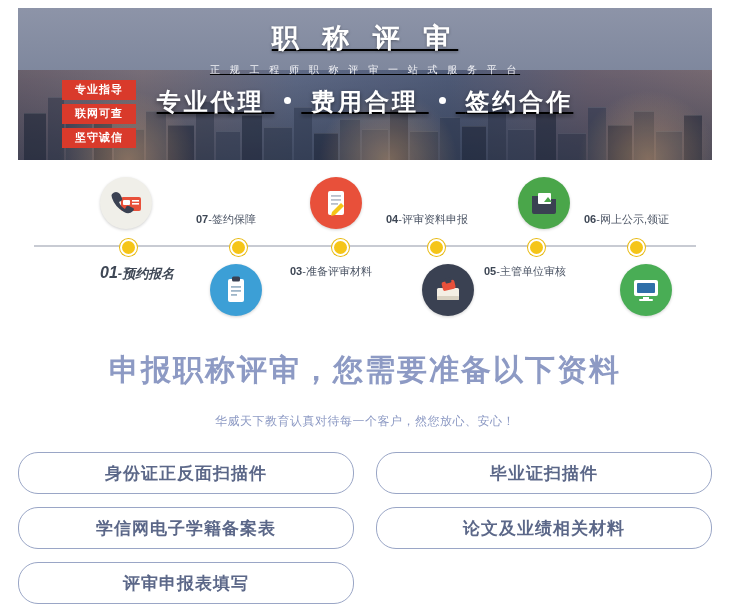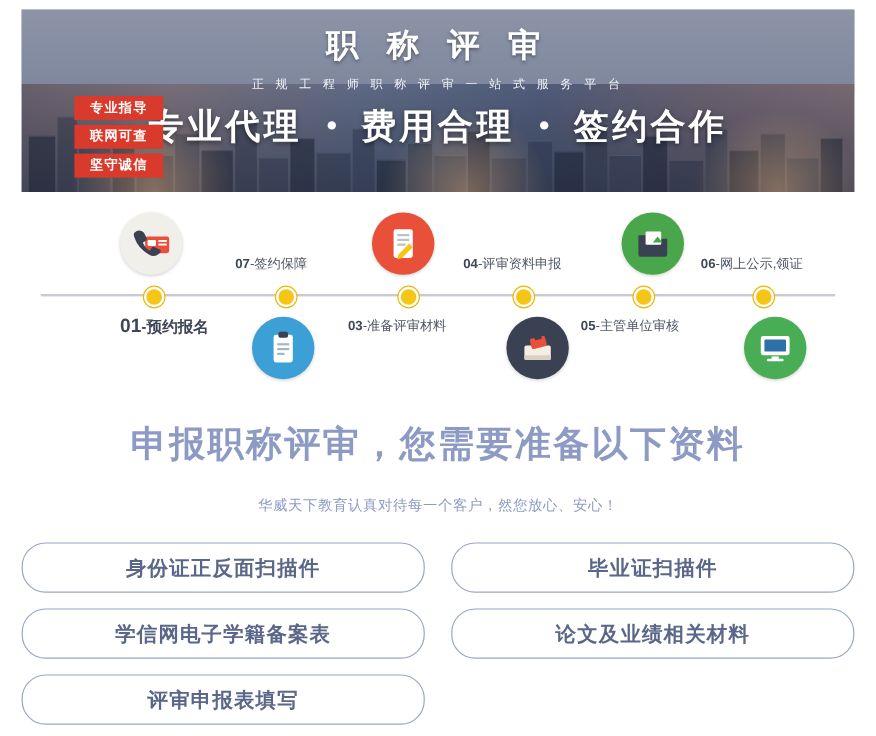--- a/index.html
+++ b/index.html
@@ -14,20 +14,21 @@
     overflow: hidden;
   }
 
   
   .banner {
     position: relative;
     margin: 8px 18px 0 18px;
     height: 152px;
     overflow: hidden;
     background: linear-gradient(180deg, #6e7a93 0%, #7b8499 45%, #5d6a86 100%);
+    text-decoration: underline;
   }
   .banner-sky {
     position: absolute;
     left: 0; top: 0; right: 0;
     height: 70px;
     background: linear-gradient(180deg, #8d94a8 0%, #7d869c 100%);
   }
   .banner-city {
     position: absolute;
     left: 0; right: 0; bottom: 0;
@@ -73,21 +74,21 @@
     color: #f2f3f7;
     font-size: 10px;
     letter-spacing: 3.5px;
     margin-top: 7px;
   }
   .banner-main {
     position: relative;
     text-align: center;
     margin-top: 9px;
     color: #ffffff;
-    font-size: 29px;
+    font-size: 24px;
     font-weight: bold;
     letter-spacing: 3px;
     text-shadow: 0 2px 4px rgba(0,0,0,.45);
   }
   .banner-main .dot {
     display: inline-block;
     width: 7px; height: 7px;
     background: #ffffff;
     border-radius: 50%;
     vertical-align: middle;
@@ -171,20 +172,21 @@
     color: #4c5565;
     white-space: nowrap;
   }
   .tl-label b {
     color: #3e4755;
   }
   .tl-label.first {
     font-size: 13px;
     color: #3e4755;
     font-weight: bold;
+    font-style: italic;
   }
   .tl-label.first span.num {
     font-size: 16px;
   }
 
   
   .headline {
     text-align: center;
     margin-top: 28px;
     color: #8d9ac4;

